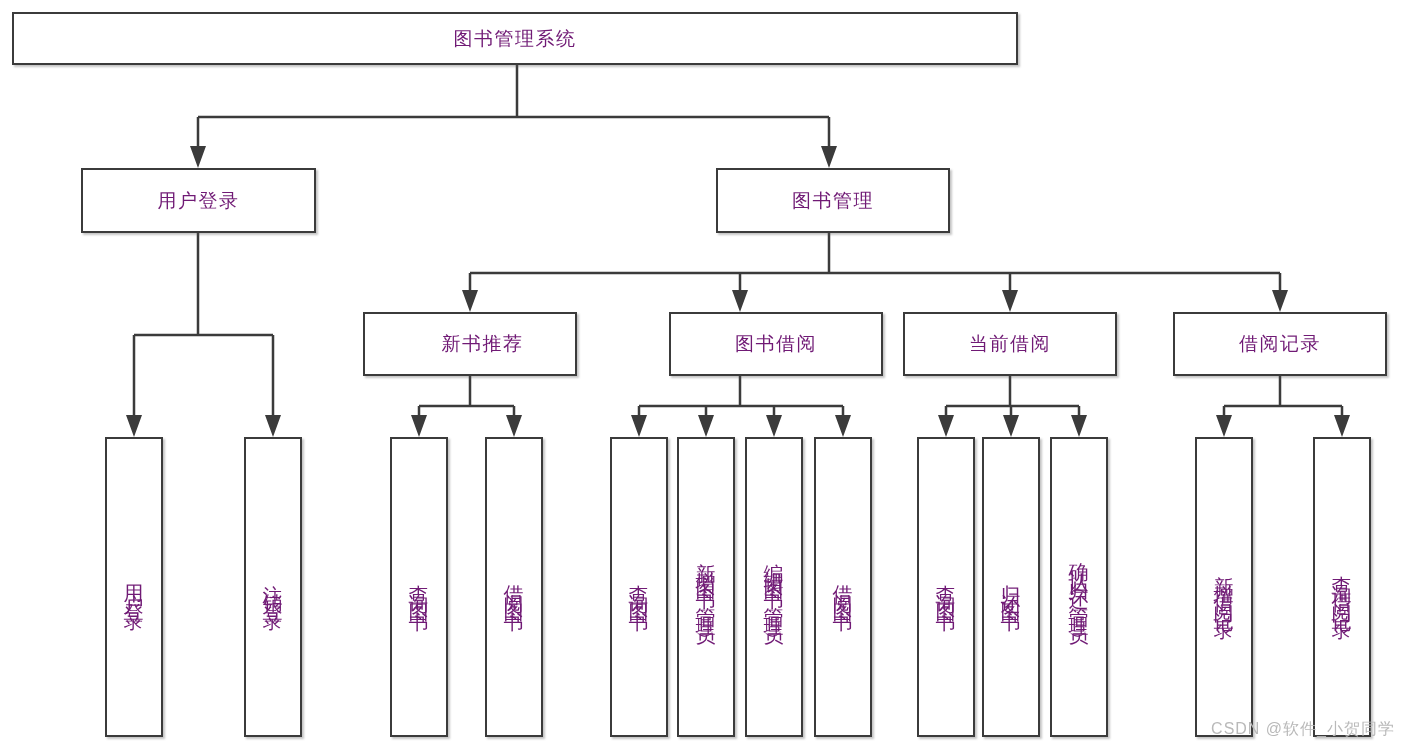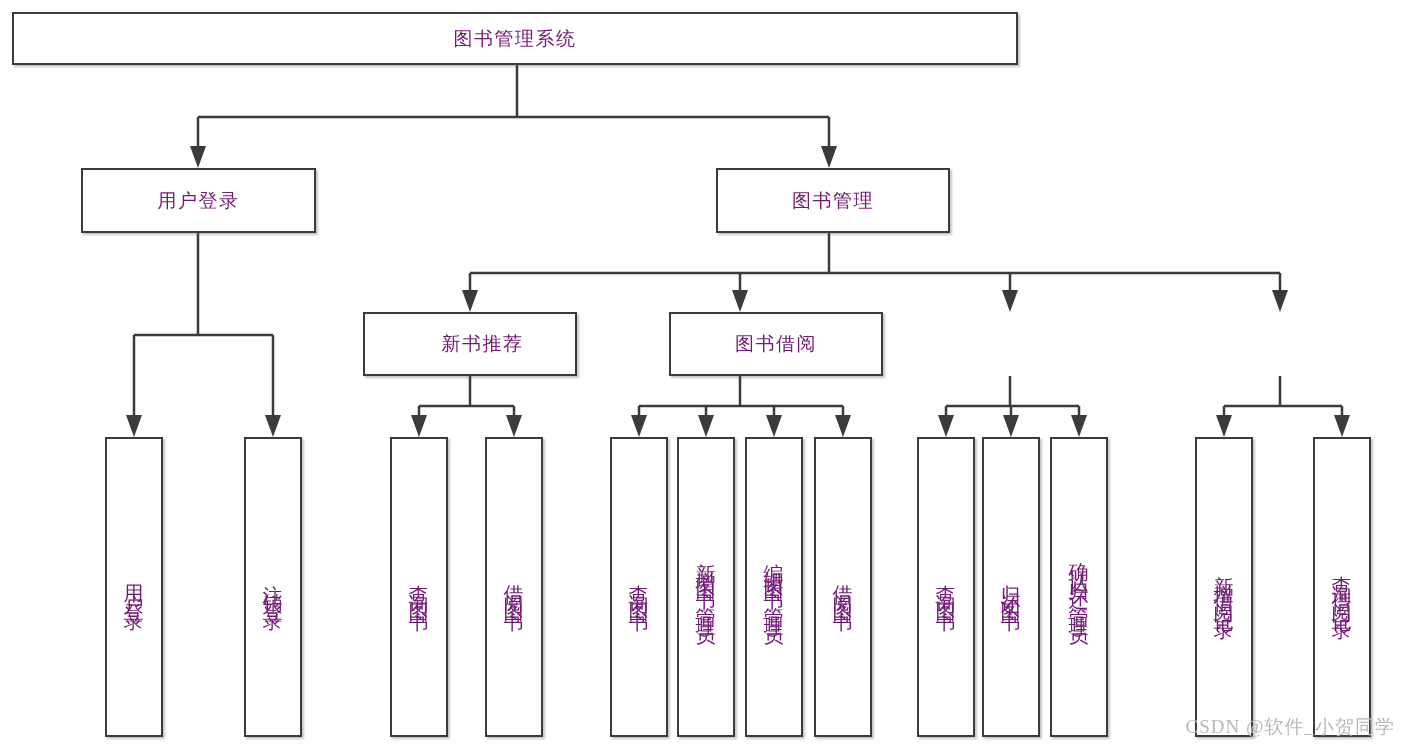--- a/index.html
+++ b/index.html
@@ -38,26 +38,25 @@
     text-orientation: mixed;
     font-size: 20px;
     letter-spacing: 9px;
     line-height: 1;
     white-space: nowrap;
   }
   .watermark {
     position: absolute;
     right: 10px;
     bottom: 7px;
-    font-size: 19px;
+    font-size: 16px;
     color: #b9b9b9;
     letter-spacing: 1px;
     white-space: nowrap;
     z-index: 5;
-    font-family: Liberation Serif, serif;
   }
   svg path.line { stroke: #3b3b3b; stroke-width: 2.5; fill: none; }
   svg path.arrow { fill: #3b3b3b; stroke: none; }
 </style>
 </head>
 <body>
 
 <div class="canvas">
 
   <svg class="connectors" viewBox="0 0 1405 747" aria-hidden="true">
@@ -92,20 +91,26 @@
   </div>
   <div class="node h-node" style="left:716px; top:168px; width:234px; height:65px;">
     <span class="label">图书管理</span>
   </div>
 
   <div class="node h-node" style="left:363px; top:312px; width:214px; height:64px;padding-left:25px;">
     <span class="label">新书推荐</span>
   </div>
   <div class="node h-node" style="left:633px; top:312px; width:214px; height:64px;margin-left:36px;">
     <span class="label">图书借阅</span>
+  </div>
+  <div class="node h-node" style="left:903px; top:312px; width:214px; height:64px;">
+    <span class="label">当前借阅</span>
+  </div>
+  <div class="node h-node" style="left:1173px; top:312px; width:214px; height:64px;">
+    <span class="label">借阅记录</span>
   </div>
 
   <div class="node v-node" style="left:105px; top:437px; width:58px; height:300px;">
     <span class="label">用户登录</span>
   </div>
   <div class="node v-node" style="left:244px; top:437px; width:58px; height:300px;">
     <span class="label">注销登录</span>
   </div>
 
   <div class="node v-node" style="left:390px; top:437px; width:58px; height:300px;">

